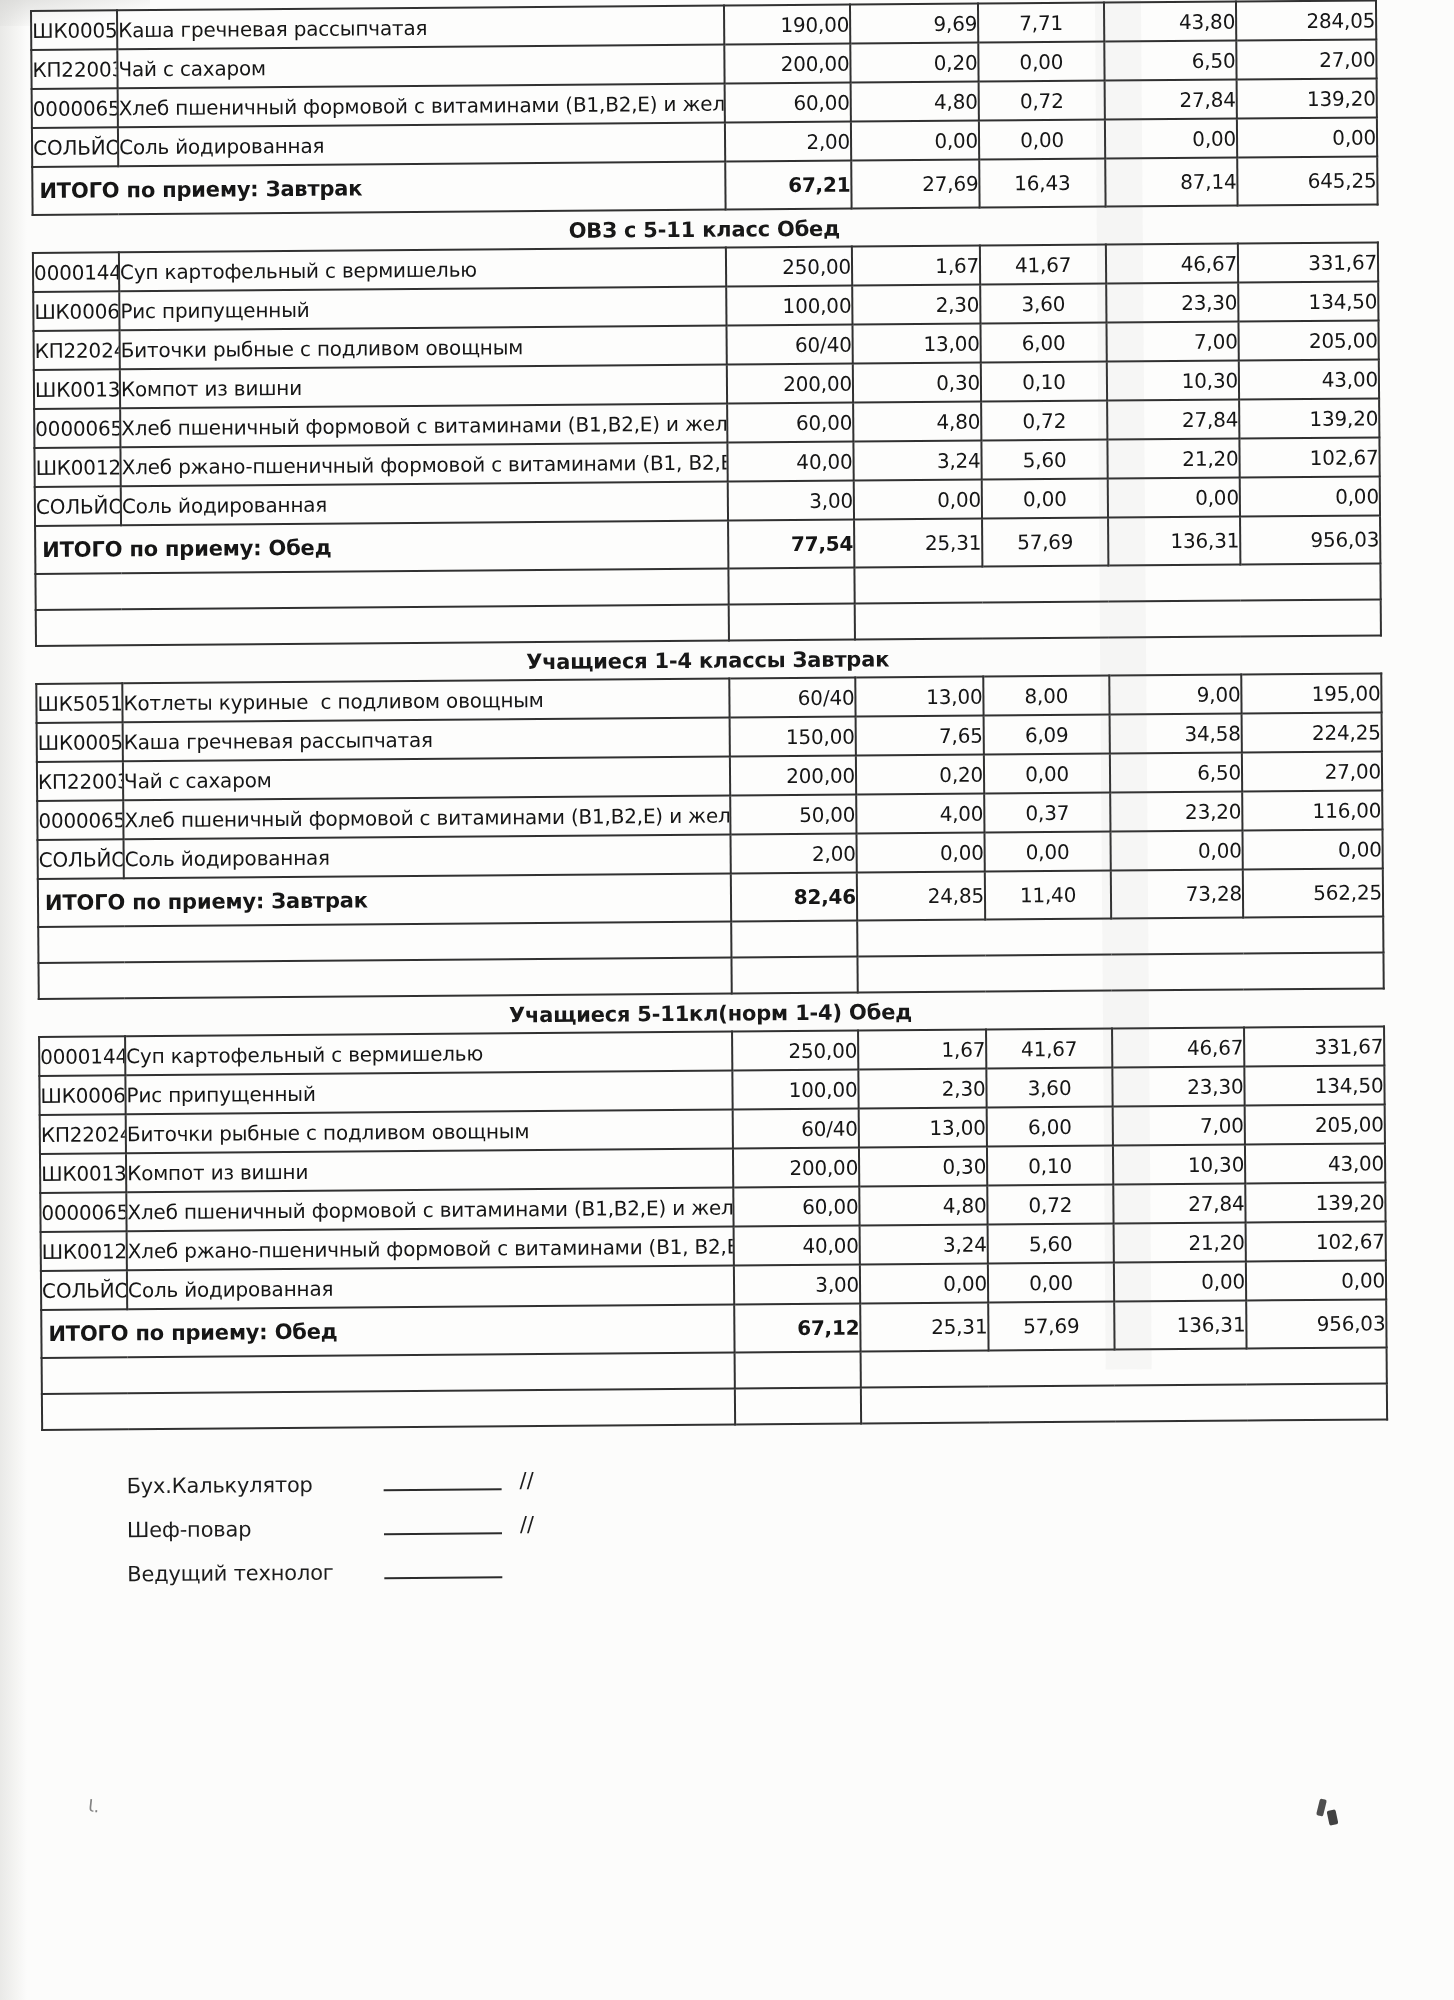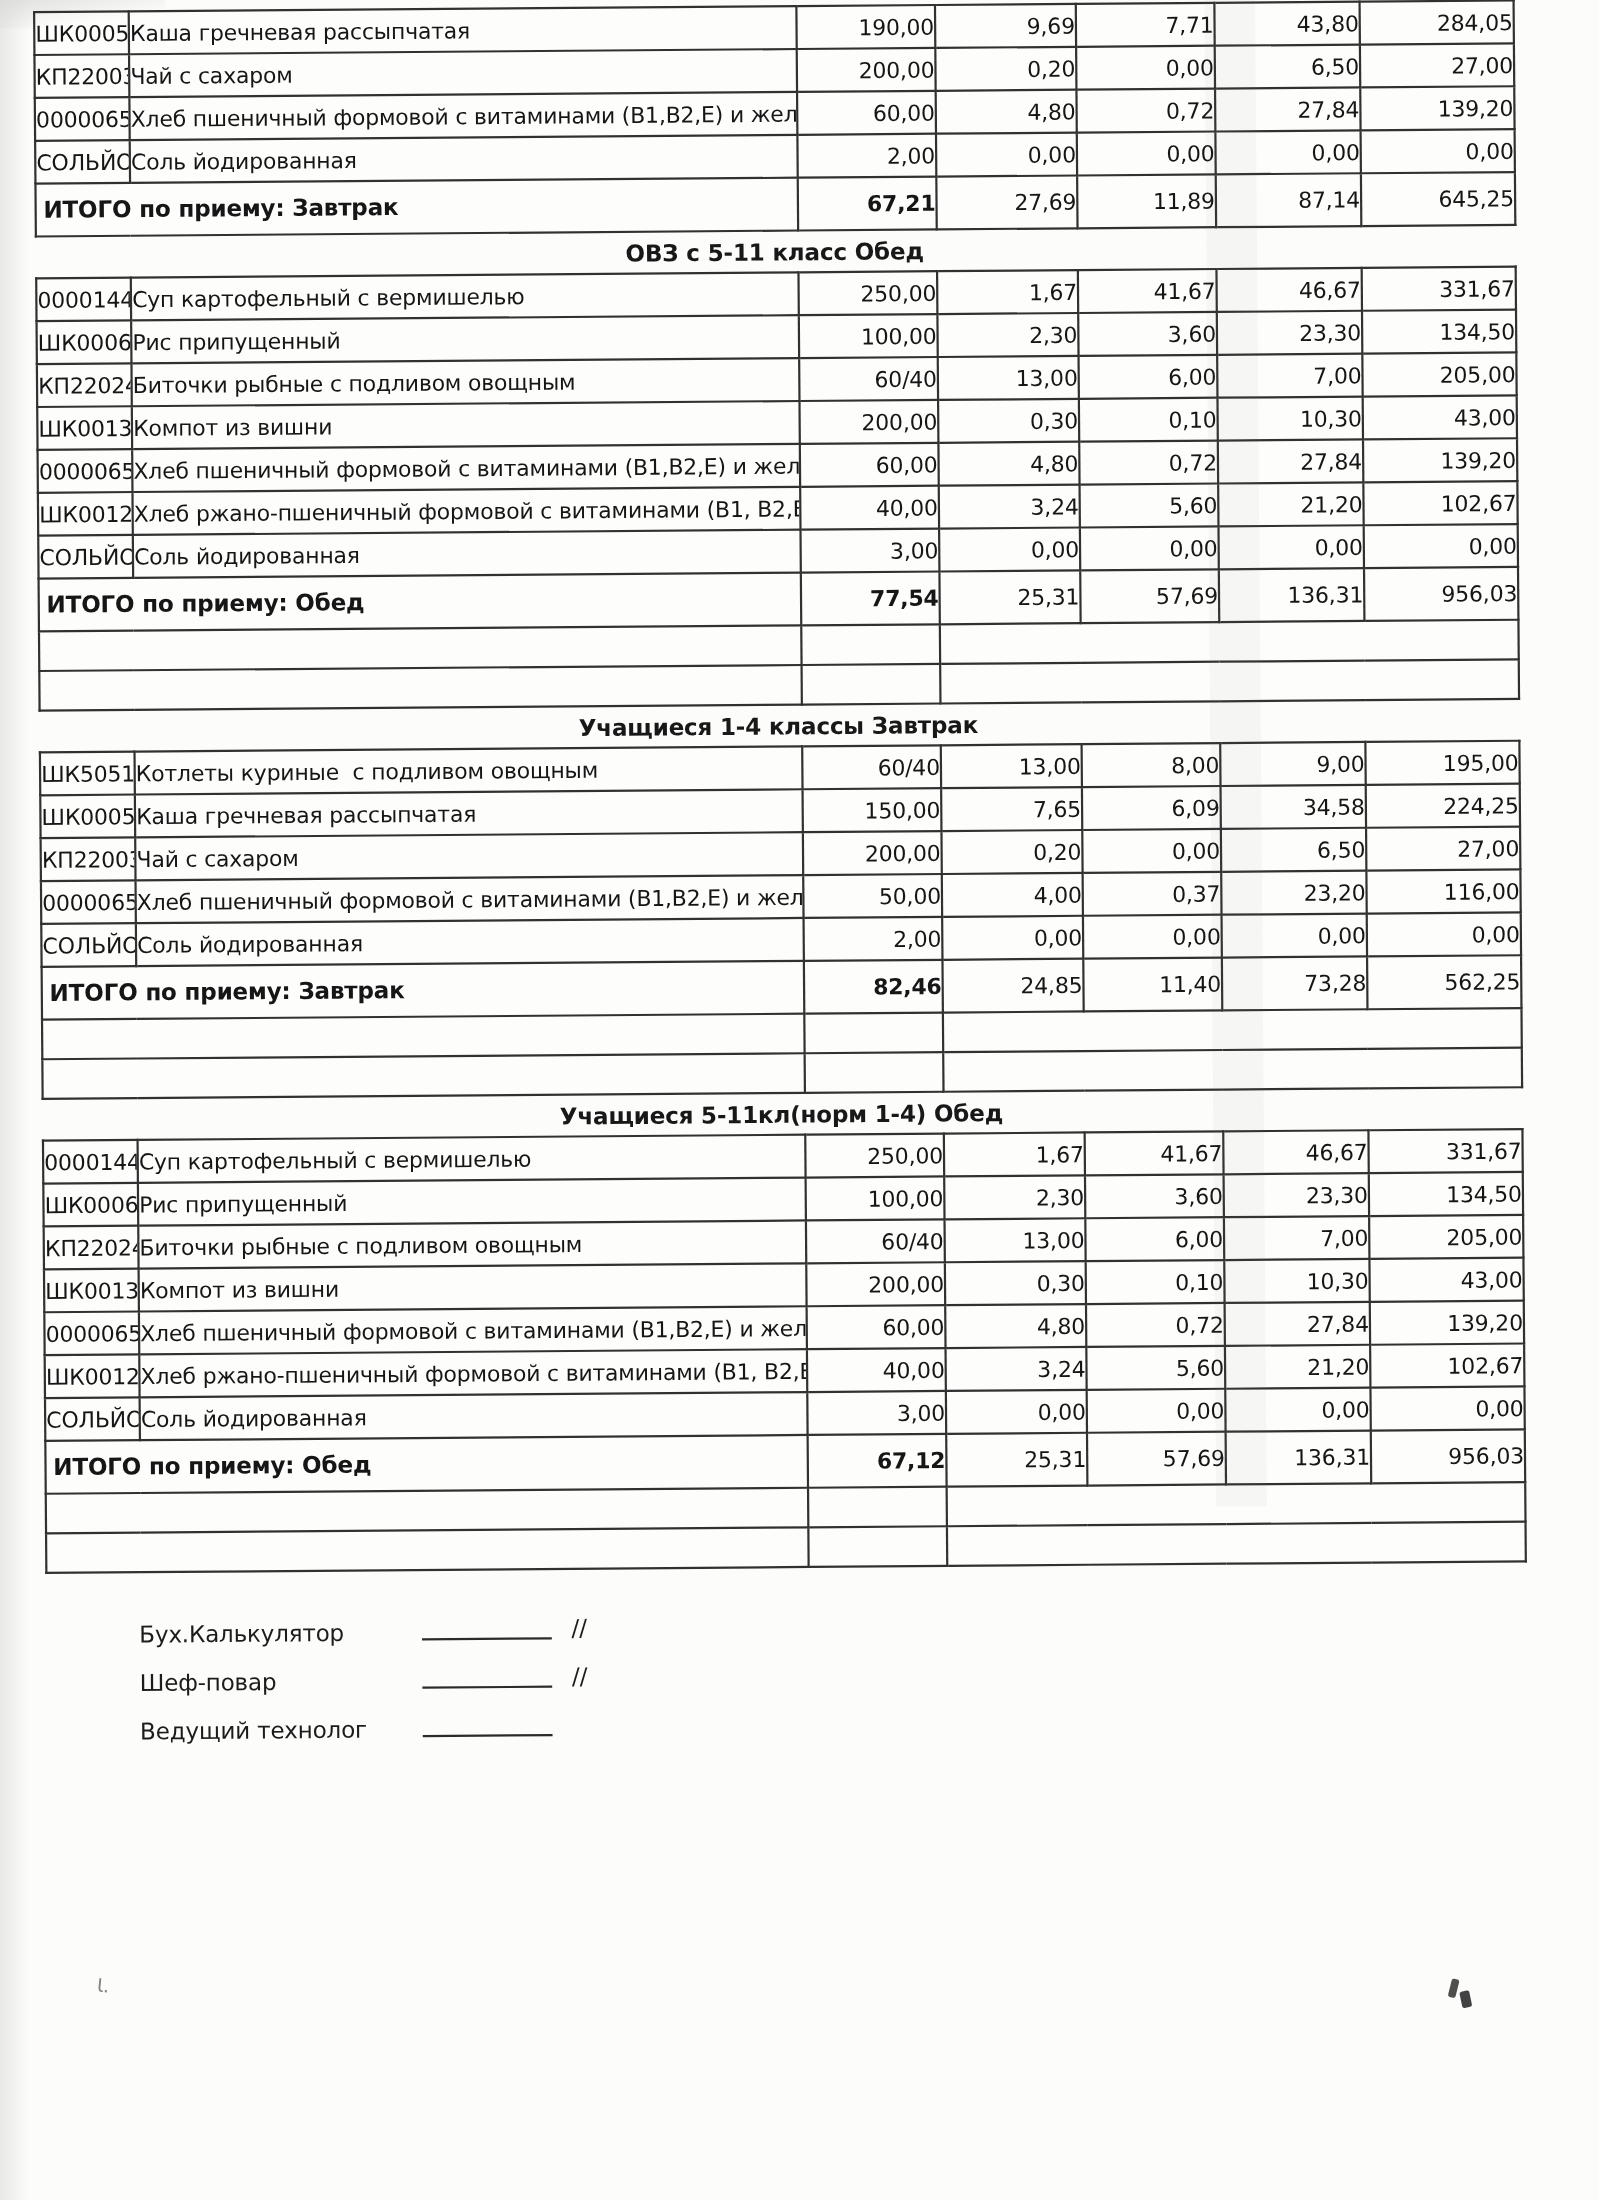--- a/index.html
+++ b/index.html
@@ -62,21 +62,21 @@
     height:37px; padding:0;
     font-size:20px; color:#161616;
     overflow:hidden; letter-spacing:-0.2px;
     vertical-align:middle;
   }
   td.code { padding-left:5px; font-size:19px; letter-spacing:-0.4px; }
   td.name { padding-left:8px; white-space:pre; }
   td.num  { text-align:right; white-space:nowrap; }
   td.qty     { padding-right:22px; }
   td.protein { padding-right:14px; }
-  td.fat     { padding-right:12px; }
+  td.fat     { padding-right:12px;text-align:center; }
   td.carbs   { padding-right:12px; }
   td.kcal    { padding-right:6px; }
   tr.total td { height:46px; }
   tr.total td.label { font-weight:bold; font-size:21px; padding-left:6px; white-space:nowrap; }
   tr.total td.qty { font-weight:bold;padding-left:36px; }
   tr.filler td { height:34px; }
   tr.filler td.f1 { border-top:0; }
   tr.filler td.f2 { border-top:0; }
   tr.filler td.f3 { border-top:0; border-left:0; }
 
@@ -139,21 +139,21 @@
               <td class="qty num">2,00</td>
               <td class="protein num">0,00</td>
               <td class="fat num">0,00</td>
               <td class="carbs num">0,00</td>
               <td class="kcal num">0,00</td>
             </tr>
             <tr class="total">
               <td colspan="2" class="label">ИТОГО по приему: Завтрак</td>
               <td class="qty num">67,21</td>
               <td class="protein num">27,69</td>
-              <td class="fat num">11,89</td>
+              <td class="fat num">16,43</td>
               <td class="carbs num">87,14</td>
               <td class="kcal num">645,25</td>
             </tr>
           </tbody>
         </table>
         <div class="section-title">ОВЗ с 5-11 класс Обед</div>
         <table class="grid">
           <colgroup>
             <col style="width: 86px;">
             <col style="width: 607px;">

